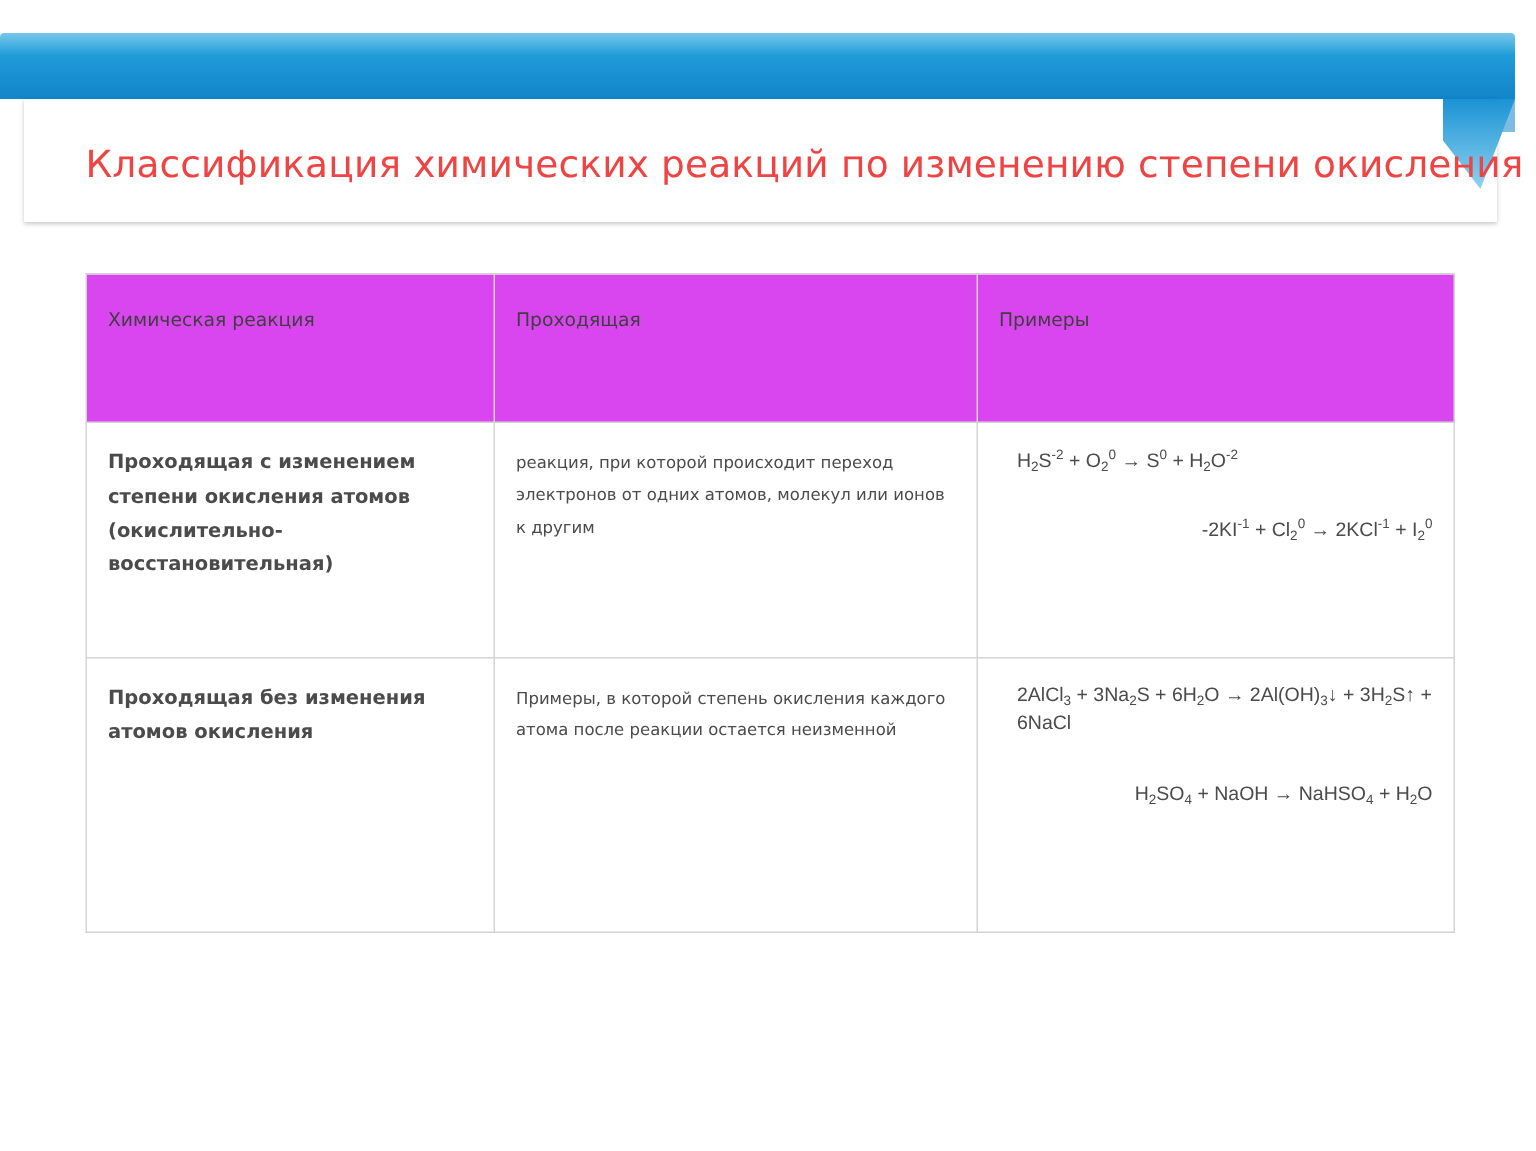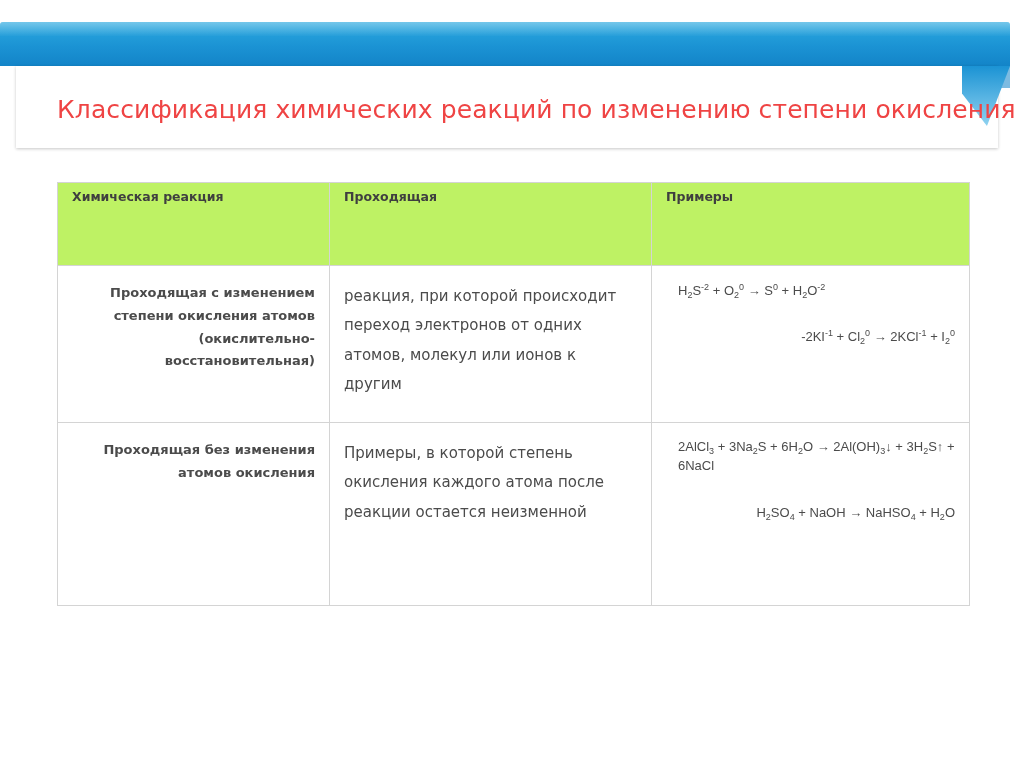--- a/index.html
+++ b/index.html
@@ -102,42 +102,41 @@
     border: 1px solid #d4d4d4;
     vertical-align: top;
     padding: 16px 14px 14px 14px;
     color: #4b4b4b;
   }
   .col1 { width: 272px; }
   .col2 { width: 322px; }
   .col3 { width: 318px; }
 
   tr.head td {
-    background: #bef264;
+    background: #d946ef;
     height: 62px;
     font-size: 12.5px;
-    font-weight: bold;
+    font-weight: normal;
     color: #3f3f3f;
-    padding-top: 6px;
+    padding-top: 22px;
     font-family: "DejaVu Sans", sans-serif;
   }
 
   tr.row1 td { height: 126px; }
   tr.row2 td { height: 152px; }
 
   .cell-bold {
     font-weight: bold;
     font-size: 13px;
     line-height: 1.75;
     color: #3a3a3a;
     font-family: "DejaVu Sans", sans-serif;
-    text-align: right;
   }
   .cell-def {
-    font-size: 15px;
+    font-size: 11px;
     line-height: 1.95;
     color: #565656;
     font-family: "DejaVu Sans", sans-serif;
   }
   .cell-ex {
     font-size: 13px;
     line-height: 1.3;
     color: #2f2f2f;
     font-family: "Liberation Sans", sans-serif;
   }

